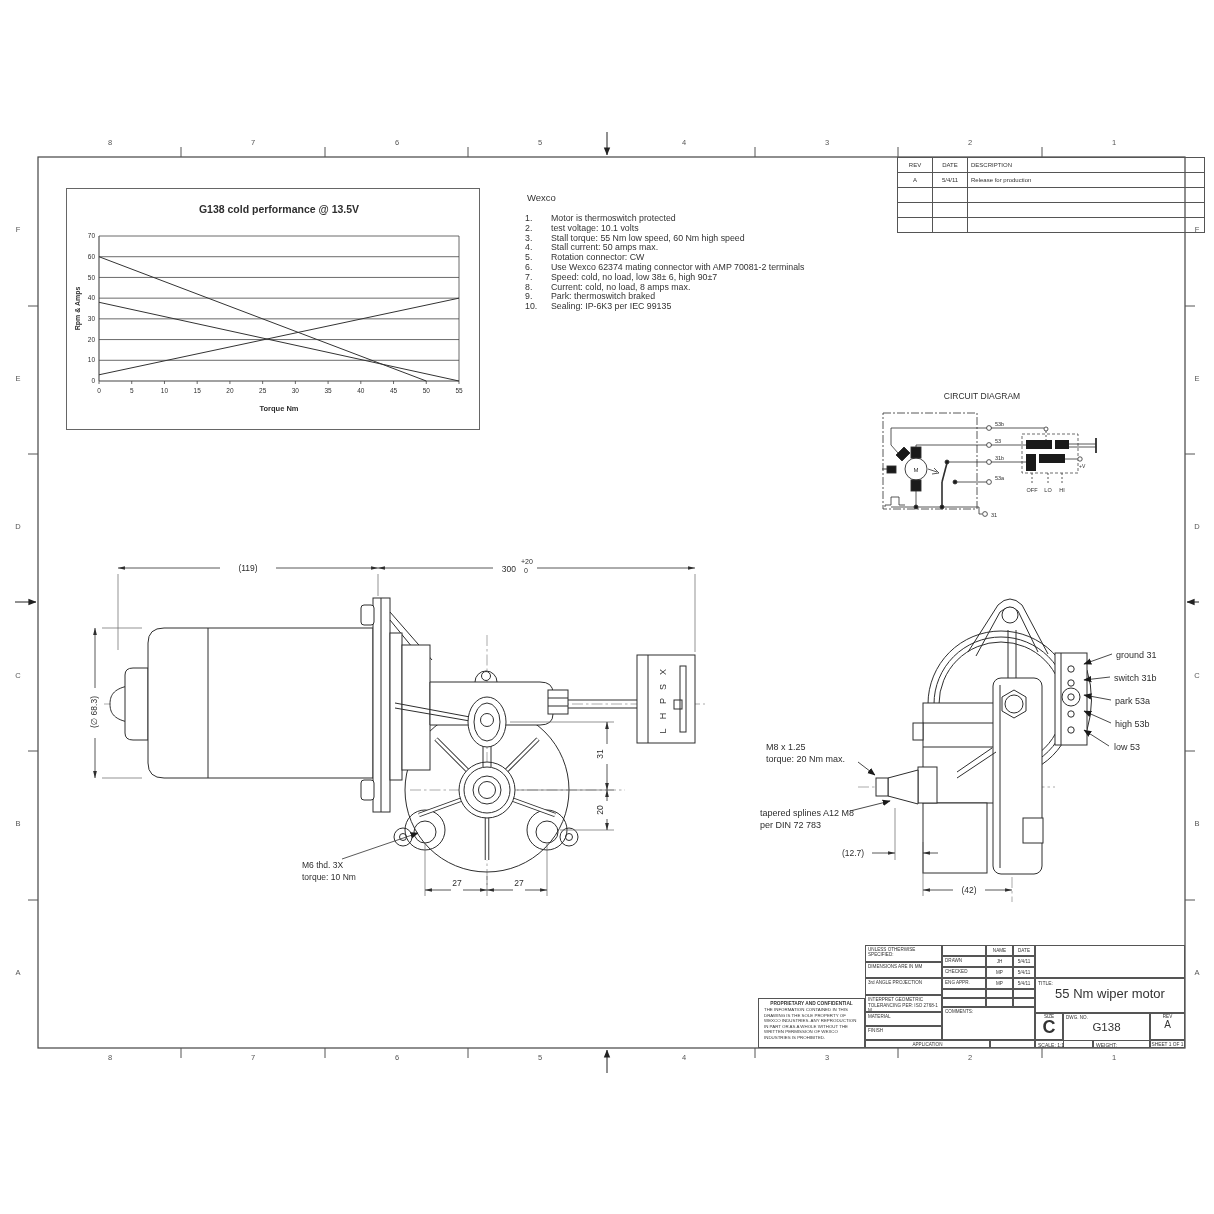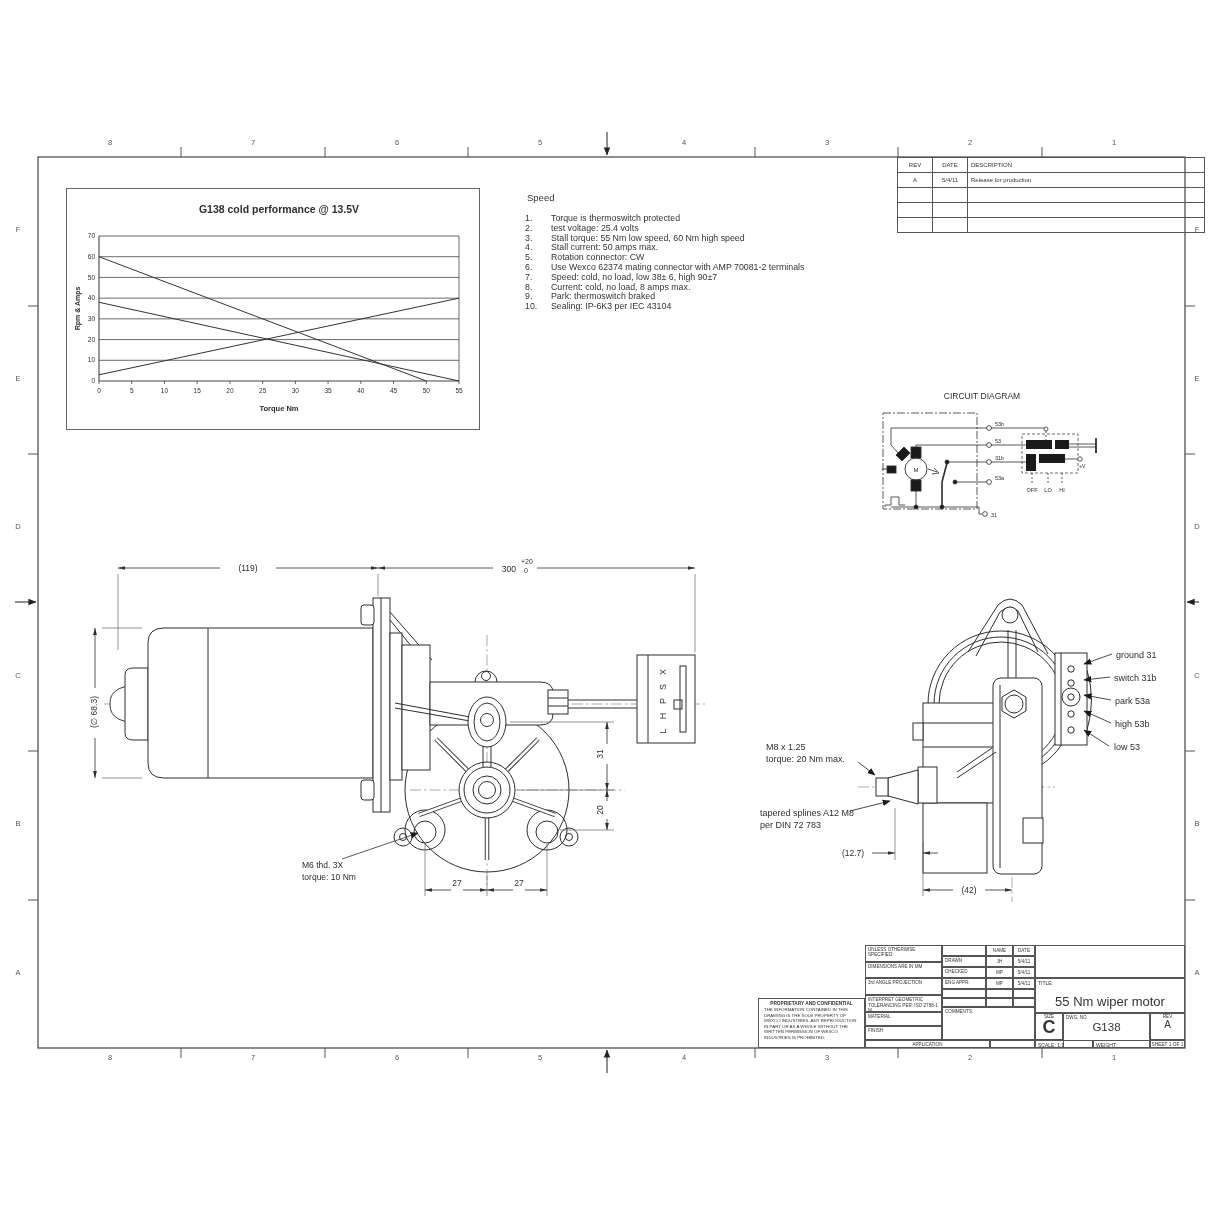--- a/index.html
+++ b/index.html
@@ -25,21 +25,21 @@
   .tblock{position:absolute;left:758px;top:945px;width:427px;height:103px;font-size:4.6px;}
   .tb{position:absolute;box-sizing:border-box;border:0.8px solid #555;overflow:hidden;}
   .lbl{font-size:4.6px;color:#333;}
   .cellpad{padding:1px 2px;}
   .ctr{display:flex;align-items:center;justify-content:center;text-align:center;}
   .prop-head{font-weight:bold;font-size:4.8px;text-align:center;margin:2px 0 1px 0;}
   .prop-body{font-size:4.4px;line-height:5.5px;padding:0 5px;text-align:left;}
   .big-c{font-size:18px;font-weight:bold;line-height:16px;text-align:center;}
   .dwgno{font-size:11.5px;text-align:center;}
   .reva{font-size:10px;text-align:center;}
-  .maintitle{font-size:13px;text-align:center;margin-top:15px;}
+  .maintitle{font-size:13px;text-align:center;margin-top:7px;}
 </style>
 </head>
 <body>
 
 <div class="sheet">
 
   <svg class="abs" style="left:0;top:0;" width="1214" height="1214">
     <defs>
       <marker id="arrF" viewBox="0 0 10 10" refX="9.5" refY="5" markerWidth="8" markerHeight="8" orient="auto-start-reverse">
         <path d="M0,1 L10,5 L0,9 z" fill="#222"></path>
@@ -152,31 +152,31 @@
         <text x="392" y="204" text-anchor="middle" font-size="6.5">55</text>
         <text x="212" y="222" text-anchor="middle" font-size="7.5" font-weight="bold">Torque Nm</text>
         <text x="13" y="119.5" text-anchor="middle" font-size="7" font-weight="bold" transform="rotate(-90 13 119.5)">Rpm &amp; Amps</text>
         <polyline points="32,67.71428571428572 359.27272727272725,192" fill="none" stroke="#333" stroke-width="1"></polyline>
         <polyline points="32,113.28571428571429 392,192" fill="none" stroke="#333" stroke-width="1"></polyline>
         <polyline points="32,185.78571428571428 392,109.14285714285715" fill="none" stroke="#333" stroke-width="1"></polyline>
       </svg>
   </div>
 
   <div class="notes">
-    <div class="notes-heading">Speed</div>
-    <div class="note-row"><span class="note-num">1.</span><span>Torque is thermoswitch protected</span></div>
-    <div class="note-row"><span class="note-num">2.</span><span>test voltage: 25.4 volts</span></div>
+    <div class="notes-heading">Wexco</div>
+    <div class="note-row"><span class="note-num">1.</span><span>Motor is thermoswitch protected</span></div>
+    <div class="note-row"><span class="note-num">2.</span><span>test voltage: 10.1 volts</span></div>
     <div class="note-row"><span class="note-num">3.</span><span>Stall torque: 55 Nm low speed, 60 Nm high speed</span></div>
     <div class="note-row"><span class="note-num">4.</span><span>Stall current: 50 amps max.</span></div>
     <div class="note-row"><span class="note-num">5.</span><span>Rotation connector: CW</span></div>
     <div class="note-row"><span class="note-num">6.</span><span>Use Wexco 62374 mating connector with AMP 70081-2 terminals</span></div>
     <div class="note-row"><span class="note-num">7.</span><span>Speed: cold, no load, low 38± 6, high 90±7</span></div>
     <div class="note-row"><span class="note-num">8.</span><span>Current: cold, no load, 8 amps max.</span></div>
     <div class="note-row"><span class="note-num">9.</span><span>Park: thermoswitch braked</span></div>
-    <div class="note-row"><span class="note-num">10.</span><span>Sealing: IP-6K3 per IEC 43104</span></div>
+    <div class="note-row"><span class="note-num">10.</span><span>Sealing: IP-6K3 per IEC 99135</span></div>
   </div>
 
   <table class="revtable">
     <tbody>
         <tr>
       <td style="width:28px;text-align:center;">REV</td>
       <td style="width:28px;text-align:center;">DATE</td>
       <td style="width:230px;">DESCRIPTION</td>
     </tr>
     <tr>

